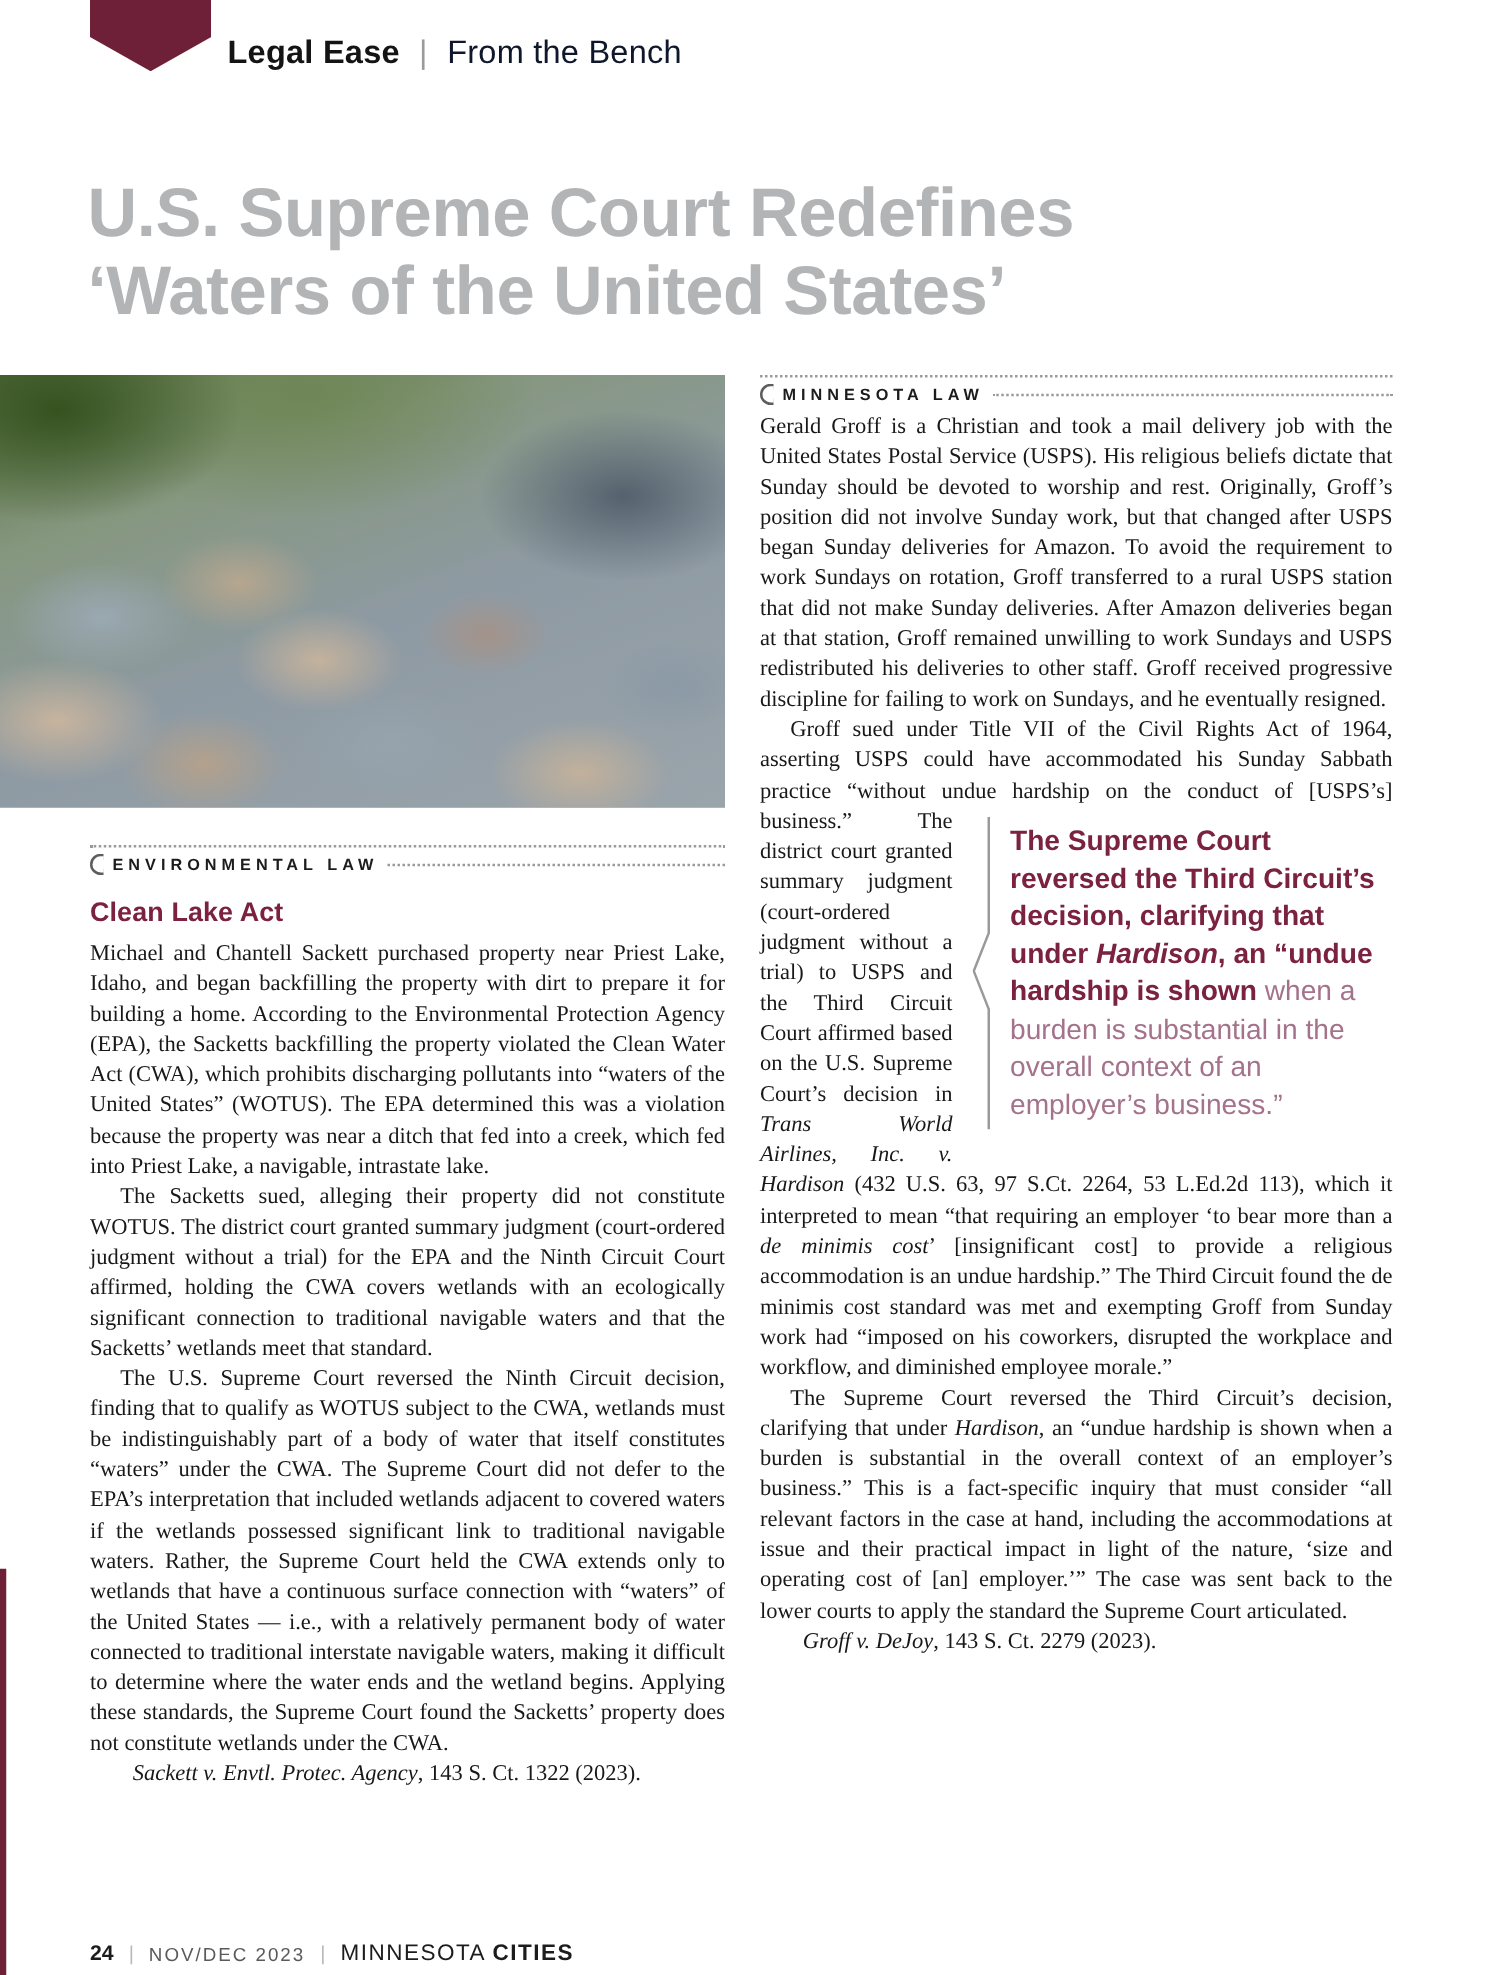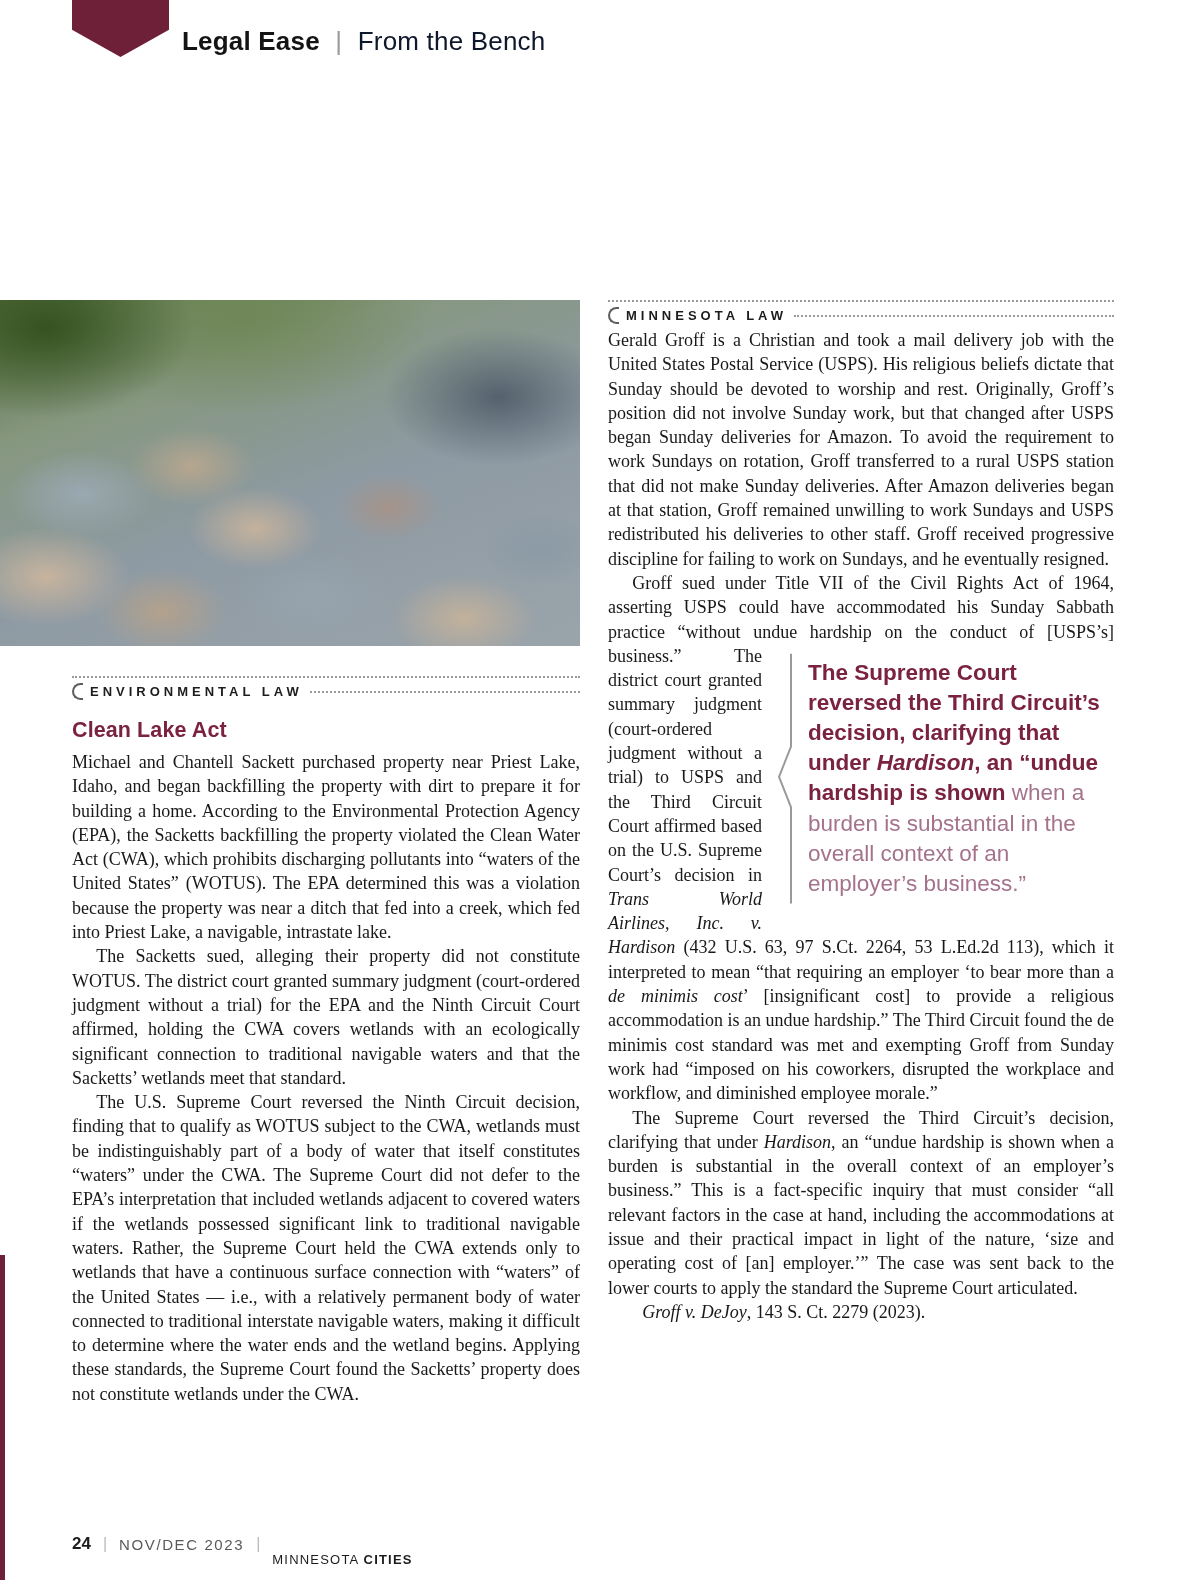--- a/index.html
+++ b/index.html
@@ -102,64 +102,69 @@
     font-size: 22.5px; line-height: 1.34; text-align: left;
     text-indent: 0; hyphens: none;
   }
   .pq-edge { position: absolute; left: 0; top: 0; width: 26px; height: 100%; }
   .pq-bold { font-weight: 700; color: #7a2240; }
   .pq-light { font-weight: 400; color: #a4738b; }
 
   
   .footer {
     position: absolute; left: 72px; top: 1521px;
-    display: flex; align-items: center; gap: 12px;
+    display: flex; align-items: flex-end; gap: 12px;
     font-size: 16px; white-space: nowrap;
   }
   .footer .page-num { font-weight: 700; color: #1c1c1c; font-size: 17px; }
   .footer .pipe { color: #b9b9b9; font-weight: 300; }
   .footer .issue { color: #5a5a5a; letter-spacing: 1.6px; font-size: 15px; }
-  .footer .mag { color: #1c1c1c; letter-spacing: 1.2px; font-size: 13px; margin-top: 31px; }
+  .footer .mag { color: #1c1c1c; letter-spacing: 1.2px; font-size: 18px; margin-top: 31px; }
   .footer .mag b { font-weight: 700; }
 
   .edge-bar {
     position: absolute; left: 0; top: 1255px;
     width: 5px; height: 325px; background: #6e2038;
   }
 </style>
 </head>
 <body>
 
 <div class="page">
 
   <div class="banner"></div>
 
   <div class="masthead">
     <span class="brand">Legal Ease</span>
     <span class="divider">|</span>
     <span class="tagline">From the Bench</span>
   </div>
 
+  <div class="title">
+    <div>U.S. Supreme Court Redefines</div>
+    <div>‘Waters of the United States’</div>
+  </div>
 
   <div class="photo"></div>
 
   <div class="left-col">
     <div class="section-tag">
       <div class="row">
         <span class="tag-arc"></span>
         <span class="tag-label">ENVIRONMENTAL LAW</span>
         <span class="tag-dots"></span>
       </div>
     </div>
 
     <h2 class="col-heading">Clean Lake Act</h2>
 
     <p class="body-p">Michael and Chantell Sackett purchased property near Priest Lake, Idaho, and began backfilling the property with dirt to prepare it for building a home. According to the Environmental Protection Agency (EPA), the Sacketts backfilling the property violated the Clean Water Act (CWA), which prohibits discharging pollutants into “waters of the United States” (WOTUS). The EPA determined this was a violation because the property was near a ditch that fed into a creek, which fed into Priest Lake, a navigable, intrastate lake.</p>
     <p class="body-p indent">The Sacketts sued, alleging their property did not constitute WOTUS. The district court granted summary judgment (court-ordered judgment without a trial) for the EPA and the Ninth Circuit Court affirmed, holding the CWA covers wetlands with an ecologically significant connection to traditional navigable waters and that the Sacketts’ wetlands meet that standard.</p>
     <p class="body-p indent">The U.S. Supreme Court reversed the Ninth Circuit decision, finding that to qualify as WOTUS subject to the CWA, wetlands must be indistinguishably part of a body of water that itself constitutes “waters” under the CWA. The Supreme Court did not defer to the EPA’s interpretation that included wetlands adjacent to covered waters if the wetlands possessed significant link to traditional navigable waters. Rather, the Supreme Court held the CWA extends only to wetlands that have a continuous surface connection with “waters” of the United States — i.e., with a relatively permanent body of water connected to traditional interstate navigable waters, making it difficult to determine where the water ends and the wetland begins. Applying these standards, the Supreme Court found the Sacketts’ property does not constitute wetlands under the CWA.</p>
+    <p class="citation"><i>Sackett v. Envtl. Protec. Agency</i><span>, 143 S. Ct. 1322 (2023).</span></p>
   </div>
 
   <div class="right-col">
     <div class="section-tag">
       <div class="row">
         <span class="tag-arc"></span>
         <span class="tag-label">MINNESOTA LAW</span>
         <span class="tag-dots"></span>
       </div>
     </div>

